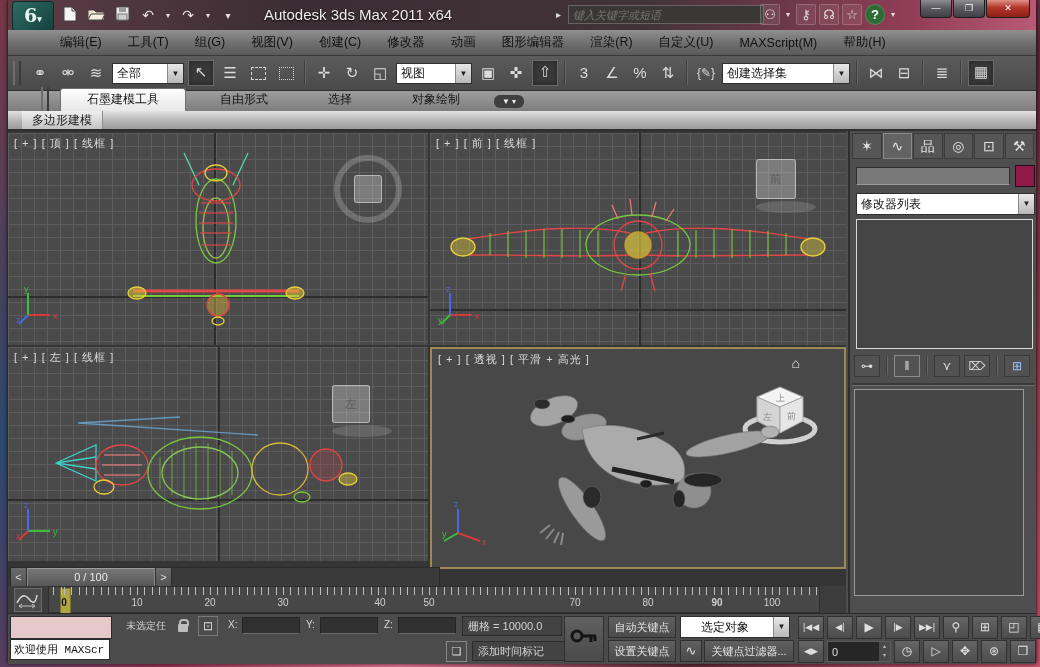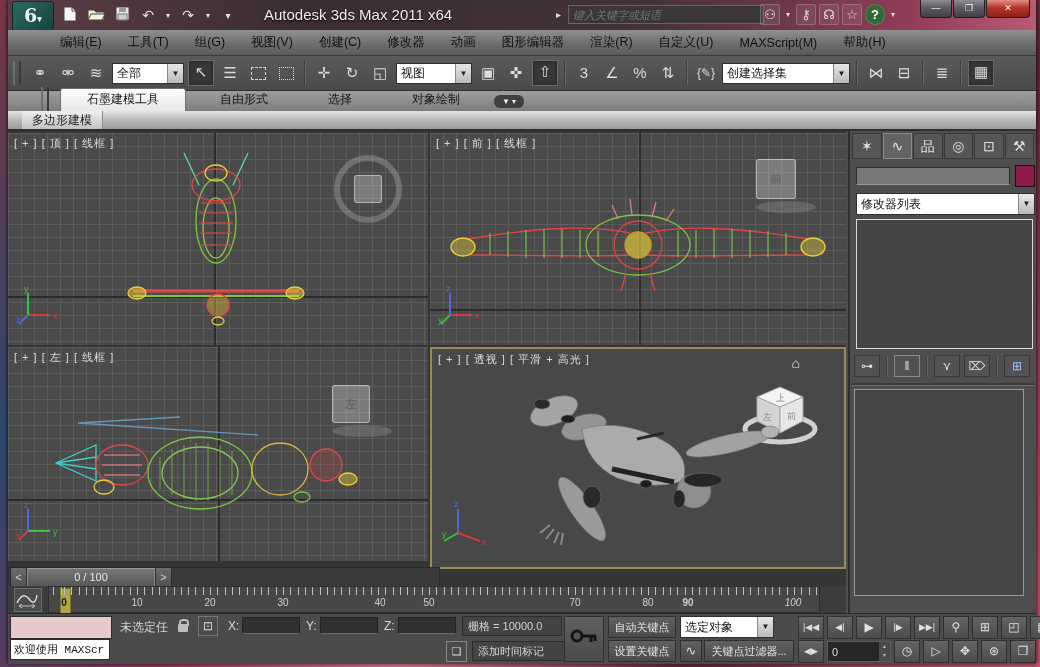--- a/index.html
+++ b/index.html
@@ -116,21 +116,21 @@
   .cpb.frame{border:1px solid #8a8a8a;}
   .cpb.blue{color:#9cc2ff;}
   .cp-hr{position:absolute;left:2px;top:252px;width:182px;height:2px;background:#3a3a3a;border-bottom:1px solid #6e6e6e;}
   .cp-rollout{position:absolute;left:4px;top:258px;width:168px;height:205px;background:#464646;border:1px solid #9a9a9a;}
   
   .statusbar{left:0;top:613px;width:1028px;height:50px;background:#4b4b4b;border-top:1px solid #292929;}
   .sb-pink{left:2px;top:2px;width:100px;height:21px;background:#e6c9c9;border:1px solid #2c2c2c;}
   .sb-white{left:2px;top:25px;width:100px;height:21px;background:#fff;border:1px solid #2c2c2c;
     font-family:"Liberation Mono",monospace;font-size:11px;color:#111;line-height:21px;padding-left:3px;
     overflow:hidden;white-space:nowrap;box-sizing:border-box;}
-  .sb-txt{font-size:12px;color:#d6d6d6;white-space:nowrap;}
+  .sb-txt{font-size:10px;color:#d6d6d6;white-space:nowrap;text-align:center;}
   .sb-field{background:#303030;border:1px solid #242424;border-bottom-color:#6a6a6a;height:15px;}
   .sb-box{background:#434343;border:1px solid #2c2c2c;color:#d2d2d2;font-size:11px;line-height:18px;padding:0 5px;}
   .sb-btn{background:linear-gradient(#606060,#4a4a4a);border:1px solid #2f2f2f;color:#e4e4e4;font-size:11px;
     text-align:center;}
   .lockicn{width:10px;height:8px;background:#bdbdbd;border-radius:1px;position:relative;margin-top:7px;}
   .lockicn:before{content:"";position:absolute;left:1px;top:-5px;width:6px;height:5px;border:2px solid #bdbdbd;
     border-bottom:none;border-radius:4px 4px 0 0;}
   .pbtn{width:24px;height:21px;background:linear-gradient(#646464,#4c4c4c);border:1px solid #303030;
     color:#e0e0e0;font-size:9px;text-align:center;line-height:21px;white-space:nowrap;overflow:hidden;flex:none;}
   .pbtn.big{font-size:12px;}
@@ -433,22 +433,22 @@
       <div class="ticks"></div>
     <span class="rnum cur" style="left: 15px;">0</span>
         <span class="rnum" style="left: 88px;">10</span>
         <span class="rnum" style="left: 161px;">20</span>
         <span class="rnum" style="left: 234px;">30</span>
         <span class="rnum" style="left: 307px; margin-left: 24px;">40</span>
         <span class="rnum" style="left: 380px;">50</span>
         <span class="rnum" style="left: 453px; margin-top: 28px;">60</span>
         <span class="rnum" style="left: 526px;">70</span>
         <span class="rnum" style="left: 599px;">80</span>
-        <span class="rnum" style="left: 639px; font-weight: bold;">90</span>
-        <span class="rnum" style="left: 744px; font-style: italic;">100</span>
+        <span class="rnum" style="left: 668px; font-weight: bold;">90</span>
+        <span class="rnum" style="left: 723px;">100</span>
       </div>
   </div>
 
   <div class="abs cmdpanel">
     <div class="cp-tabs">
       <div class="cp-tab">✶</div>
       <div class="cp-tab on">∿</div>
       <div class="cp-tab">品</div>
       <div class="cp-tab">◎</div>
       <div class="cp-tab">⊡</div>
@@ -498,21 +498,21 @@
 
     <div class="abs sb-btn" style="left:556px;top:2px;width:38px;height:44px;">
       <svg width="30" height="30" viewBox="0 0 30 30" style="margin-top:7px;">
           <circle cx="8" cy="12" r="5" fill="none" stroke="#141414" stroke-width="3"></circle>
           <path d="M13 12 H27 M22 12 v6 M26 12 v5" stroke="#141414" stroke-width="3" fill="none"></path>
         </svg>
     </div>
     <div class="abs sb-btn" style="left:600px;top:2px;width:66px;height:20px;line-height:20px;">自动关键点</div>
     <div class="abs sb-btn" style="left:600px;top:26px;width:66px;height:20px;line-height:20px;">设置关键点</div>
 
-    <div class="combo abs" style="left:672px;top:2px;width:92px;height:20px;">
+    <div class="combo abs" style="left:672px;top:2px;width:92px;height:20px;padding-left:16px;">
       <span class="ct">选定对象</span>
       <span class="cb" style="line-height:20px;">▼</span>
     </div>
     <div class="abs sb-btn" style="left:672px;top:26px;width:20px;height:20px;line-height:20px;font-size:13px;">∿</div>
     <div class="abs sb-btn" style="left:696px;top:26px;width:88px;height:20px;line-height:20px;">关键点过滤器...</div>
 
     <div class="abs" style="left:790px;top:2px;display:flex;gap:3px;">
       <div class="pbtn">|◀◀</div>
       <div class="pbtn">◀|</div>
       <div class="pbtn big">▶</div>

